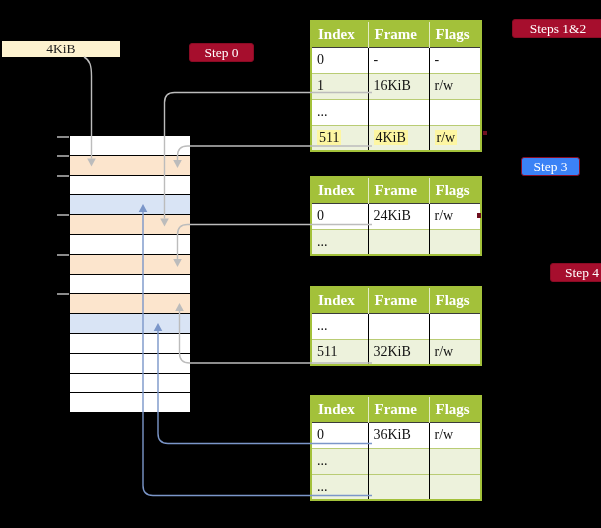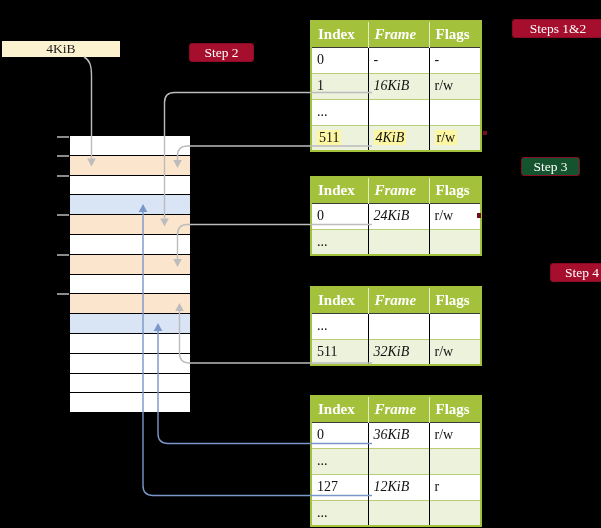--- a/index.html
+++ b/index.html
@@ -23,39 +23,39 @@
   
   table.pt{position:absolute;left:310px;border-collapse:collapse;table-layout:fixed;}
   .pt1{top:20px;} .pt2{top:176px;} .pt3{top:286px;} .pt4{top:395px;}
   table.pt th{font-weight:bold;font-size:15px;color:#fff;text-align:left;
               height:26px;padding:0 6px;border-right:1px solid #e3ecc4;box-sizing:border-box;}
   table.pt th:last-child{border-right:none;font-family:Liberation Serif, serif;}
   table.pt td{font-size:14px;color:#111;height:26px;padding:0 5px;box-sizing:border-box;
               border-right:1px solid #000;border-top:1px solid #b9cc74;background:#fff;}
   table.pt tbody tr:first-child td{border-top:1px solid #3a3a3a;}
   table.pt tr.shaded td{background:#edf2dc;}
-  table.pt .c0{width:57px;} table.pt .c1{width:61px;font-style:italic;} table.pt .c2{width:52px;}
+  table.pt .c0{width:57px;} table.pt .c1{width:61px;} table.pt .c2{width:52px;}
   .hl{padding:0 2px;}
   
   #arrows{position:absolute;left:0;top:0;pointer-events:none;}
   
   .redmark{position:absolute;}
   .m1{left:483px;top:131px;width:4px;height:4px;}
   .m2{left:477px;top:213px;width:4px;height:5px;}
 </style>
 </head>
 <body>
 
 <div class="stage">
 
   <div class="membox" style="background: rgb(253, 242, 207);">4KiB</div>
 
-  <div class="steplabel step0" style="background: rgb(166, 14, 45); border: 1px solid rgb(138, 11, 36);">Step 2</div>
+  <div class="steplabel step0" style="background: rgb(166, 14, 45); border: 1px solid rgb(138, 11, 36);">Step 0</div>
   <div class="steplabel steps12" style="background: rgb(166, 14, 45); border: 1px solid rgb(138, 11, 36);">Steps 1&amp;2</div>
-  <div class="steplabel step3" style="background: #14532d; border: 1px solid rgb(138, 11, 36);">Step 3</div>
+  <div class="steplabel step3" style="background: #3b82f6; border: 1px solid rgb(138, 11, 36);">Step 3</div>
   <div class="steplabel step4" style="background: rgb(166, 14, 45); border: 1px solid rgb(138, 11, 36);">Step 4</div>
 
   <div class="memcol" id="memcol">
       <div class="memrow" style="background: rgb(255, 255, 255);"></div>
       <div class="memrow" style="background: rgb(252, 229, 205);"></div>
       <div class="memrow" style="background: rgb(255, 255, 255);"></div>
       <div class="memrow" style="background: rgb(217, 228, 245);"></div>
       <div class="memrow" style="background: rgb(252, 229, 205);"></div>
       <div class="memrow" style="background: rgb(255, 255, 255);"></div>
       <div class="memrow" style="background: rgb(252, 229, 205);"></div>
@@ -160,25 +160,20 @@
       <tbody>
         <tr>
           <td class="c0">0</td>
           <td class="c1">36KiB</td>
           <td class="c2">r/w</td>
         </tr>
         <tr class="shaded">
           <td class="c0">...</td>
           <td class="c1"></td>
           <td class="c2"></td>
-        </tr>
-        <tr>
-          <td class="c0">127</td>
-          <td class="c1">12KiB</td>
-          <td class="c2">r</td>
         </tr>
         <tr class="shaded">
           <td class="c0">...</td>
           <td class="c1"></td>
           <td class="c2"></td>
         </tr>
       </tbody>
     </table>
 
   <svg id="arrows" width="601" height="528">

